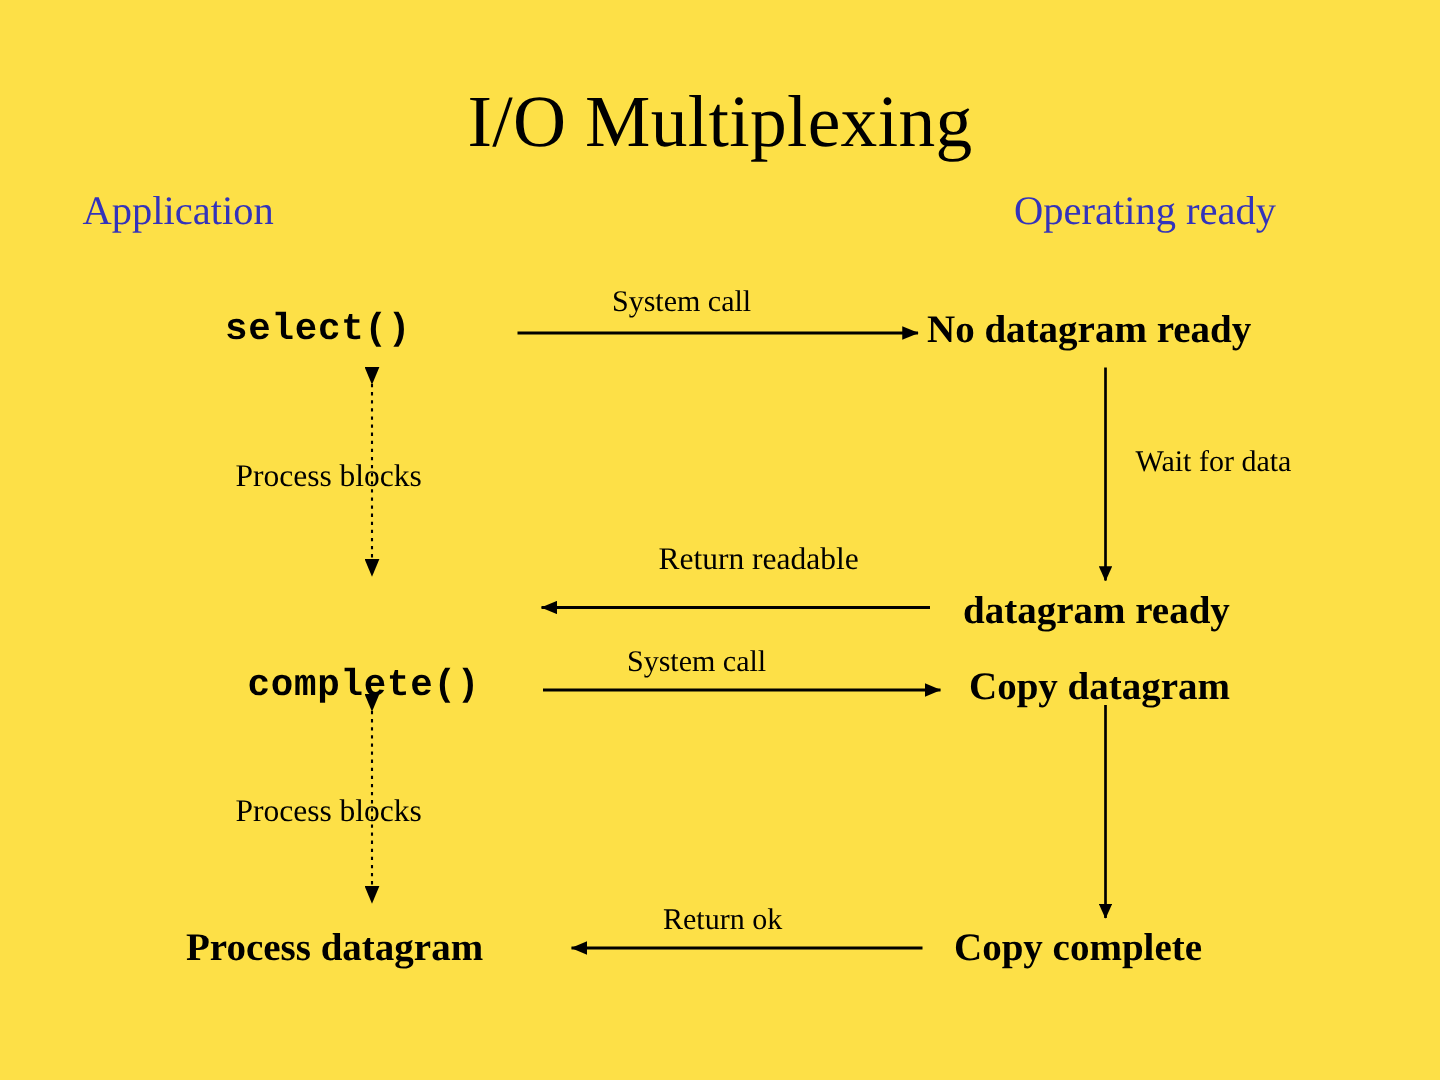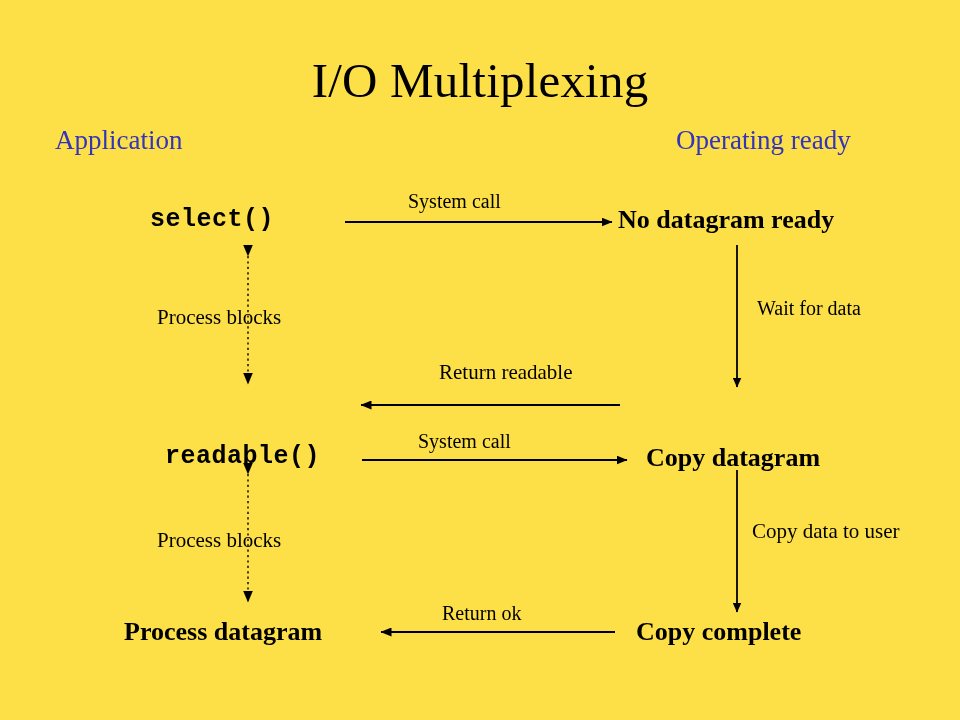--- a/index.html
+++ b/index.html
@@ -134,40 +134,40 @@
 
     <line x1="737" y1="470" x2="737" y2="612" stroke="#000000" stroke-width="1.8" marker-end="url(#ah-v)"></line>
 
     <line x1="248" y1="474" x2="248" y2="602" stroke="#000000" stroke-width="1.4" stroke-dasharray="2.2 3.2" marker-start="url(#ah-dot)" marker-end="url(#ah-dot)"></line>
 
     <line x1="615" y1="632" x2="381" y2="632" stroke="#000000" stroke-width="2" marker-end="url(#ah-l)"></line>
   </svg>
 
   <div class="abs api-call" id="lbl-select">select()</div>
 
-  <div class="abs api-call" id="lbl-recvfrom">readable()</div>
+  <div class="abs api-call" id="lbl-recvfrom">complete()</div>
 
   <div class="abs state-label" id="lbl-process-datagram">Process datagram</div>
 
   <div class="abs state-label" id="lbl-no-datagram">No datagram ready</div>
 
+  <div class="abs state-label" id="lbl-datagram-ready">datagram ready</div>
 
   <div class="abs state-label" id="lbl-copy-complete">Copy complete</div>
 
   <div class="abs state-label" id="lbl-copy-datagram">Copy datagram</div>
 
   <div class="abs annot" id="ann-syscall-1">System call</div>
 
   <div class="abs annot small" id="ann-return-read">Return readable</div>
 
   <div class="abs annot" id="ann-syscall-2">System call</div>
 
   <div class="abs annot" id="ann-return-ok">Return ok</div>
 
   <div class="abs annot" id="ann-wait-data">Wait for data</div>
 
-  <div class="abs annot small" id="ann-copy-user">Copy data to user</div>
 
   <div class="abs annot small" id="ann-process-blocks-1">Process blocks</div>
 
   <div class="abs annot small" id="ann-process-blocks-2">Process blocks</div>
 
 </div>
 
 </body></html>

